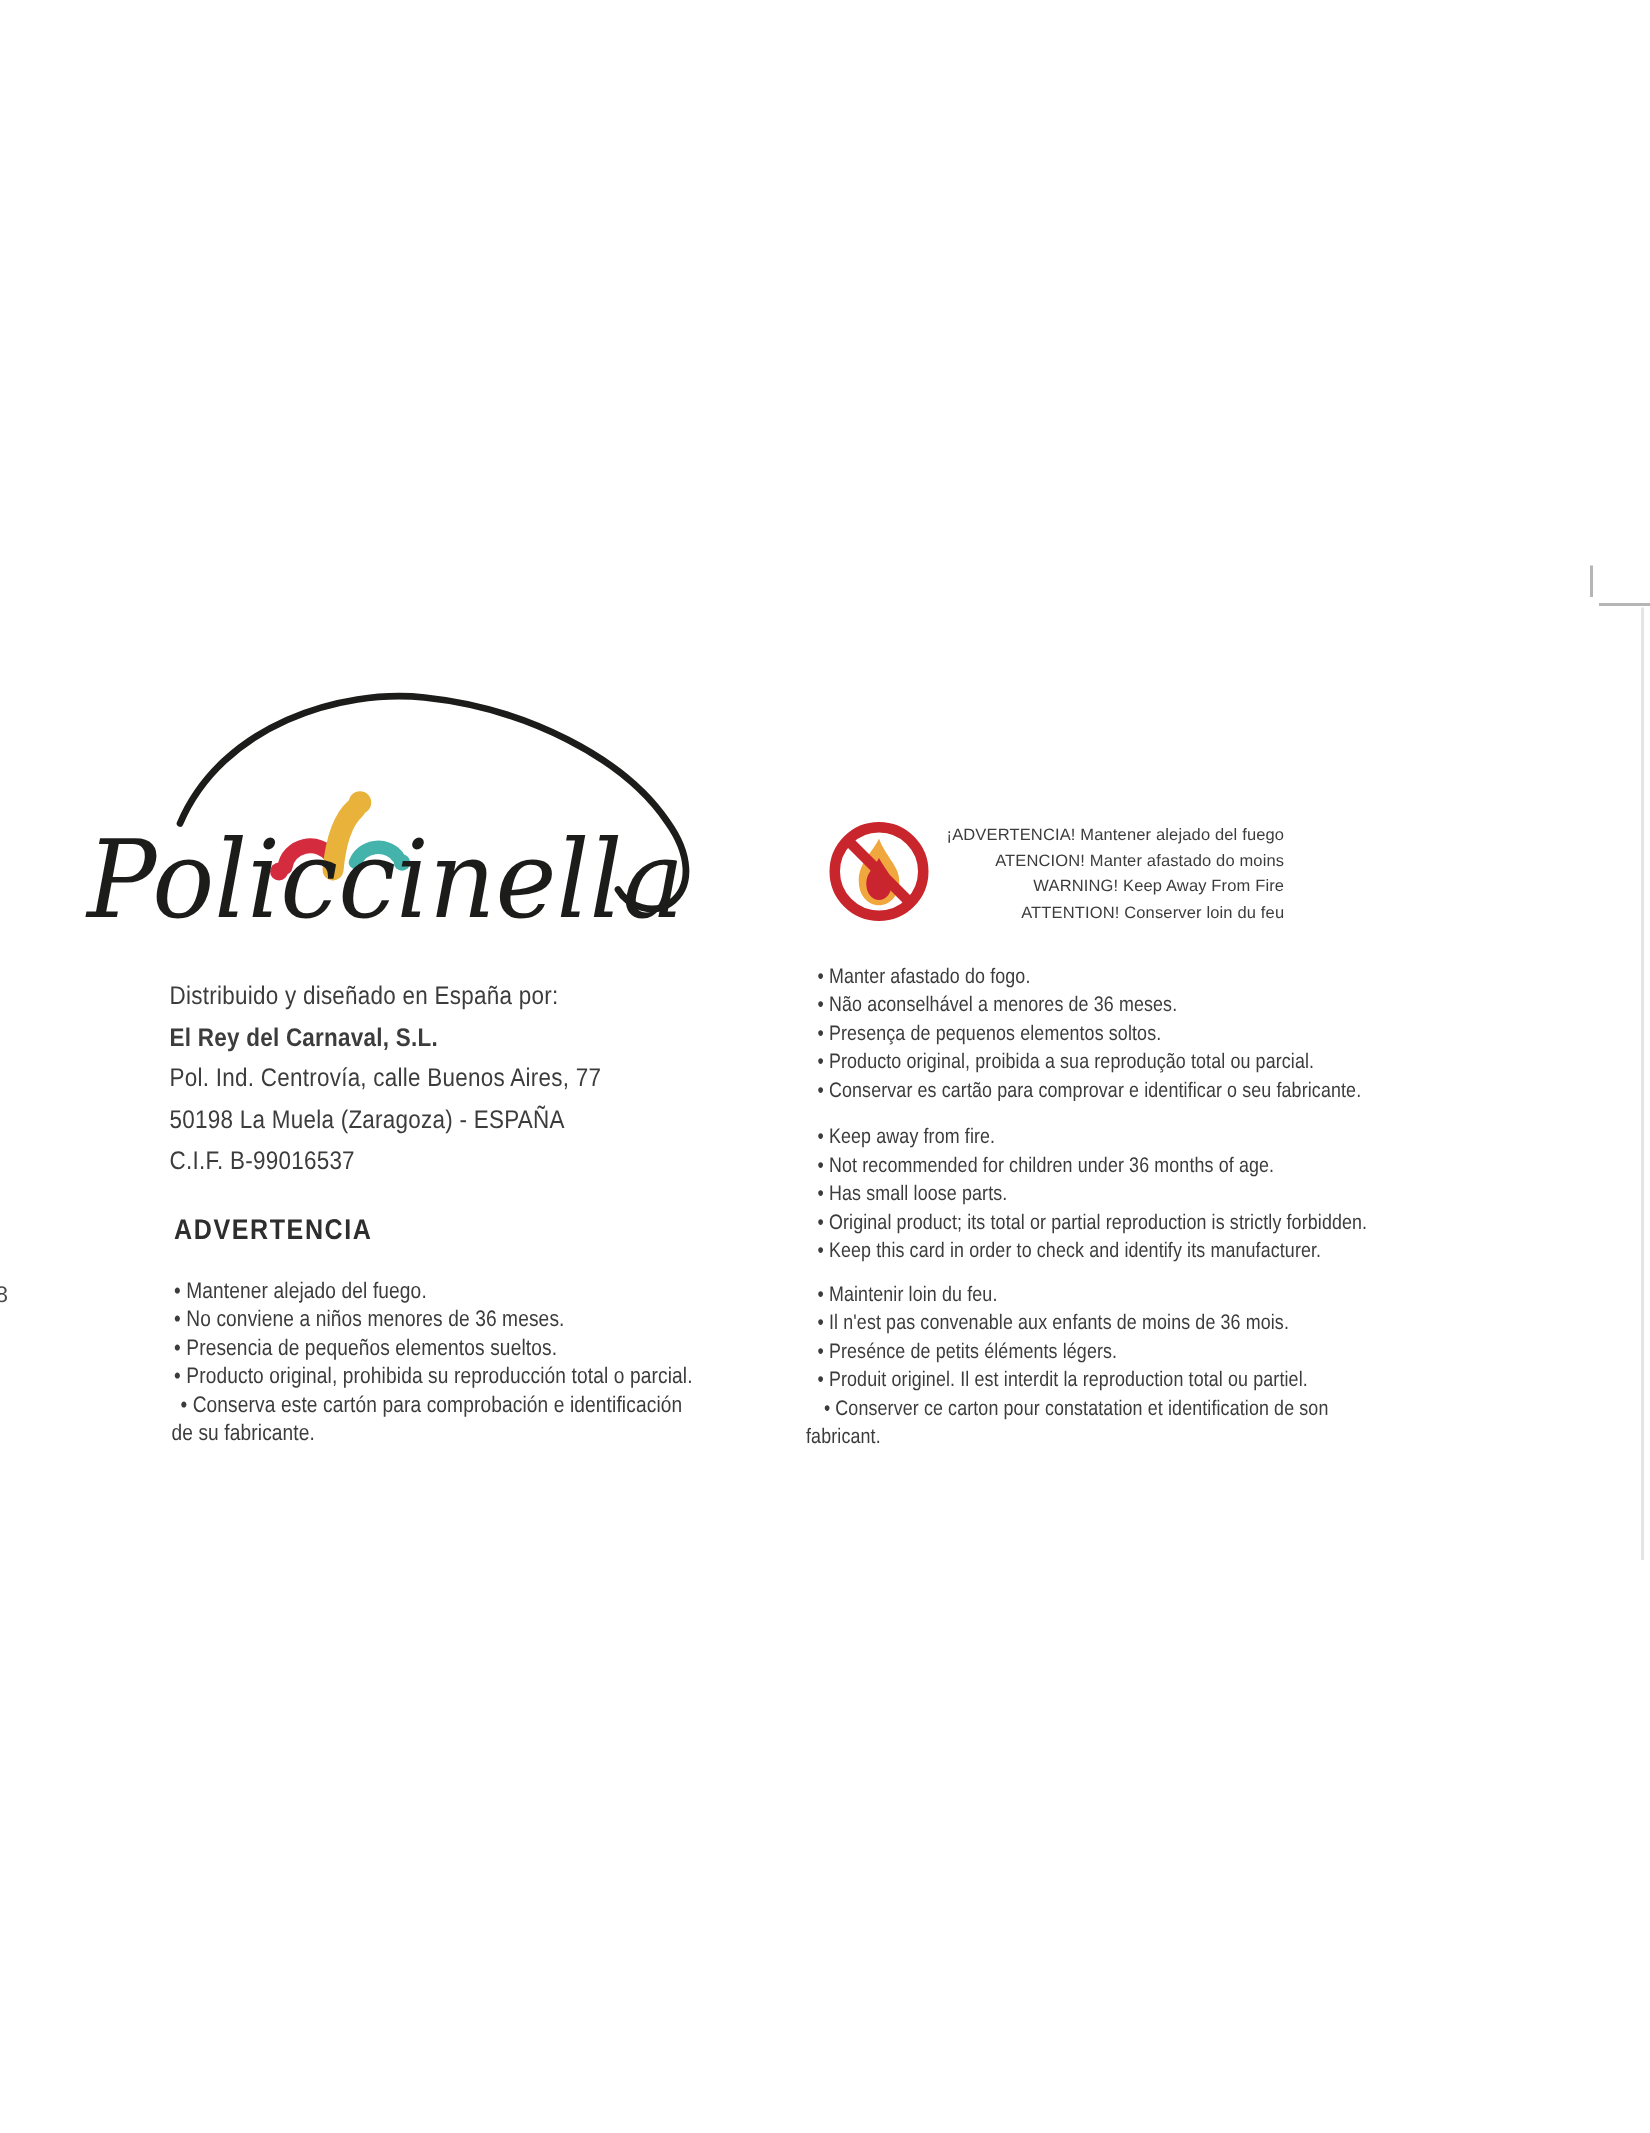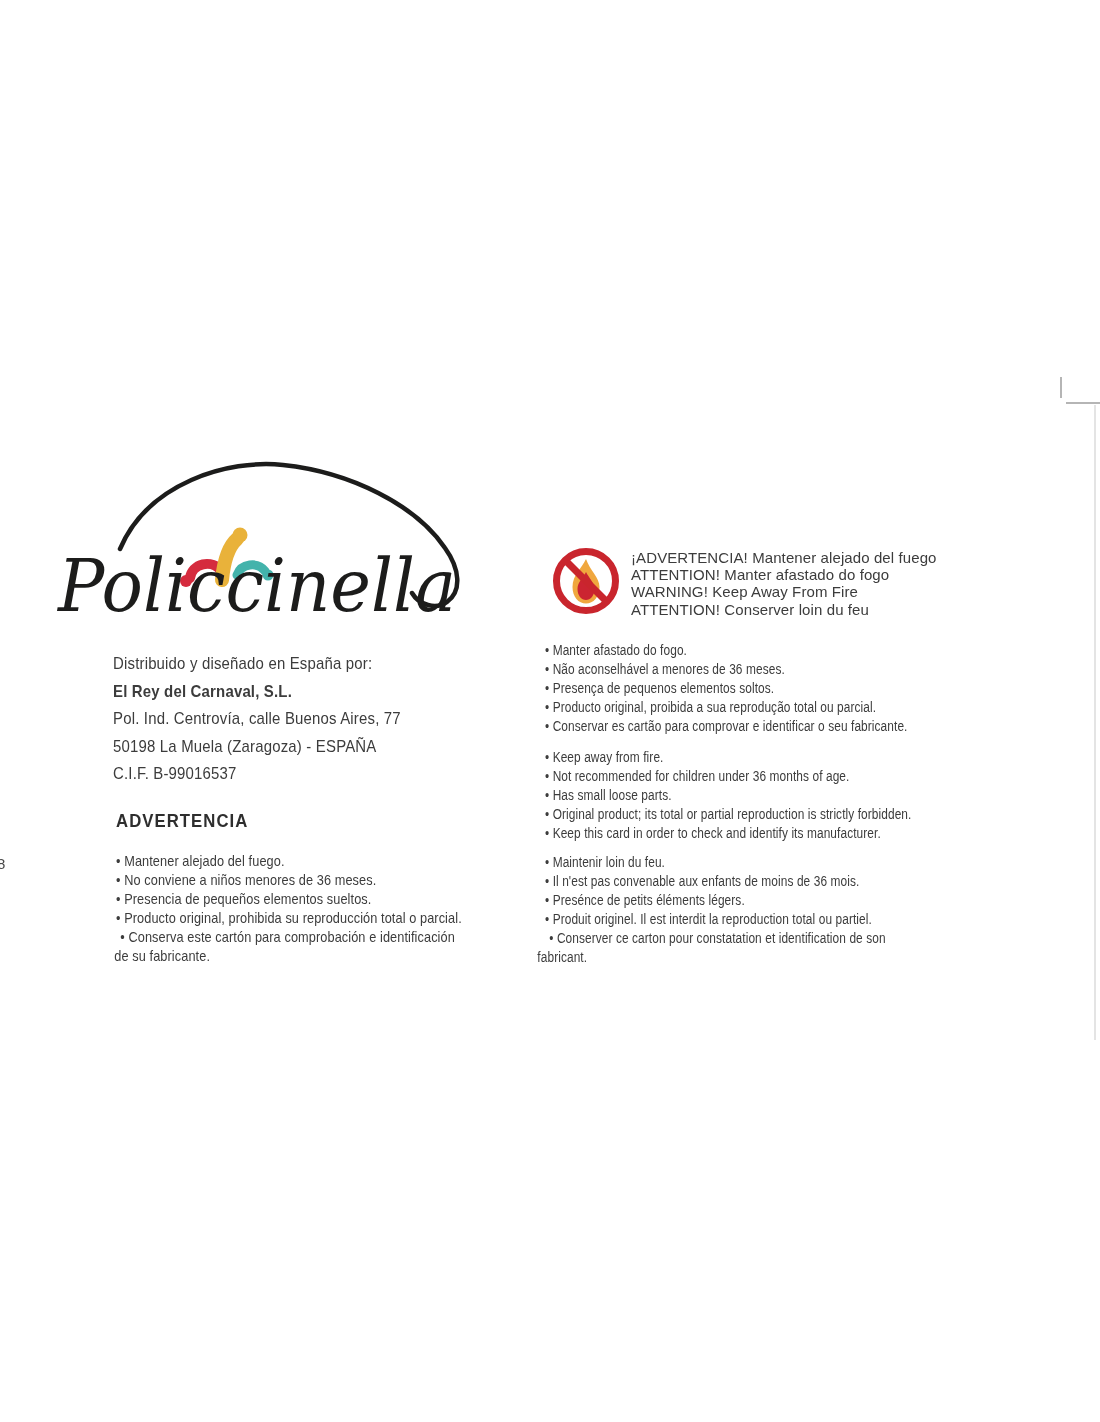--- a/index.html
+++ b/index.html
@@ -33,21 +33,21 @@
   }
   .es-list{
     left:116px;top:851px;
     font-size:15px;line-height:19px;letter-spacing:0.1px;
   }
   .es-list .ln:nth-child(5){margin-left:5px;}
   .es-list .ln:nth-child(6){margin-left:-2px;}
 
   .fire-header{
     position:absolute;left:631px;top:549px;
-    font-size:15px;line-height:17.2px;letter-spacing:0.1px;
+    font-size:11px;line-height:17.2px;letter-spacing:0.1px;text-align:right;
   }
 
   .pt-list{left:545px;top:641px;}
   .en-list{left:545px;top:748px;}
   .fr-list{left:545px;top:853px;}
   .rlist{font-size:14px;line-height:19px;letter-spacing:0.1px;}
   .fr-list .ln:nth-child(5){margin-left:5px;}
   .fr-list .ln:nth-child(6){margin-left:-9px;}
 
   .pagenum{
@@ -115,21 +115,21 @@
 
   <svg class="nofire-svg" viewBox="0 0 68 68">
     <path d="M34 12 C30 21 20.5 28 20.5 40 C20.5 50 26.5 56.5 34 56.5 C41.5 56.5 47.5 50 47.5 40 C47.5 30.5 38 23.5 34 12 Z" fill="#f0a73e"></path>
     <path d="M34 25 C31 31 25.5 35 25.5 42 C25.5 48.5 29.3 53 34 53 C38.7 53 42.5 48.5 42.5 42 C42.5 36 37 31 34 25 Z" fill="#cb2431"></path>
     <line x1="13" y1="13" x2="55" y2="55" stroke="#c9252d" stroke-width="7"></line>
     <circle cx="34" cy="34" r="29.5" fill="none" stroke="#c9252d" stroke-width="7"></circle>
   </svg>
 
   <div class="fire-header">
     <div class="ln">¡ADVERTENCIA! Mantener alejado del fuego</div>
-    <div class="ln">ATTENTION! Manter afastado do fogo</div>
+    <div class="ln">ATENCION! Manter afastado do moins</div>
     <div class="ln">WARNING! Keep Away From Fire</div>
     <div class="ln">ATTENTION! Conserver loin du feu</div>
   </div>
 
   <div class="list rlist pt-list cond85">
     <div class="ln">• Manter afastado do fogo.</div>
     <div class="ln">• Não aconselhável a menores de 36 meses.</div>
     <div class="ln">• Presença de pequenos elementos soltos.</div>
     <div class="ln">• Producto original, proibida a sua reprodução total ou parcial.</div>
     <div class="ln">• Conservar es cartão para comprovar e identificar o seu fabricante.</div>

